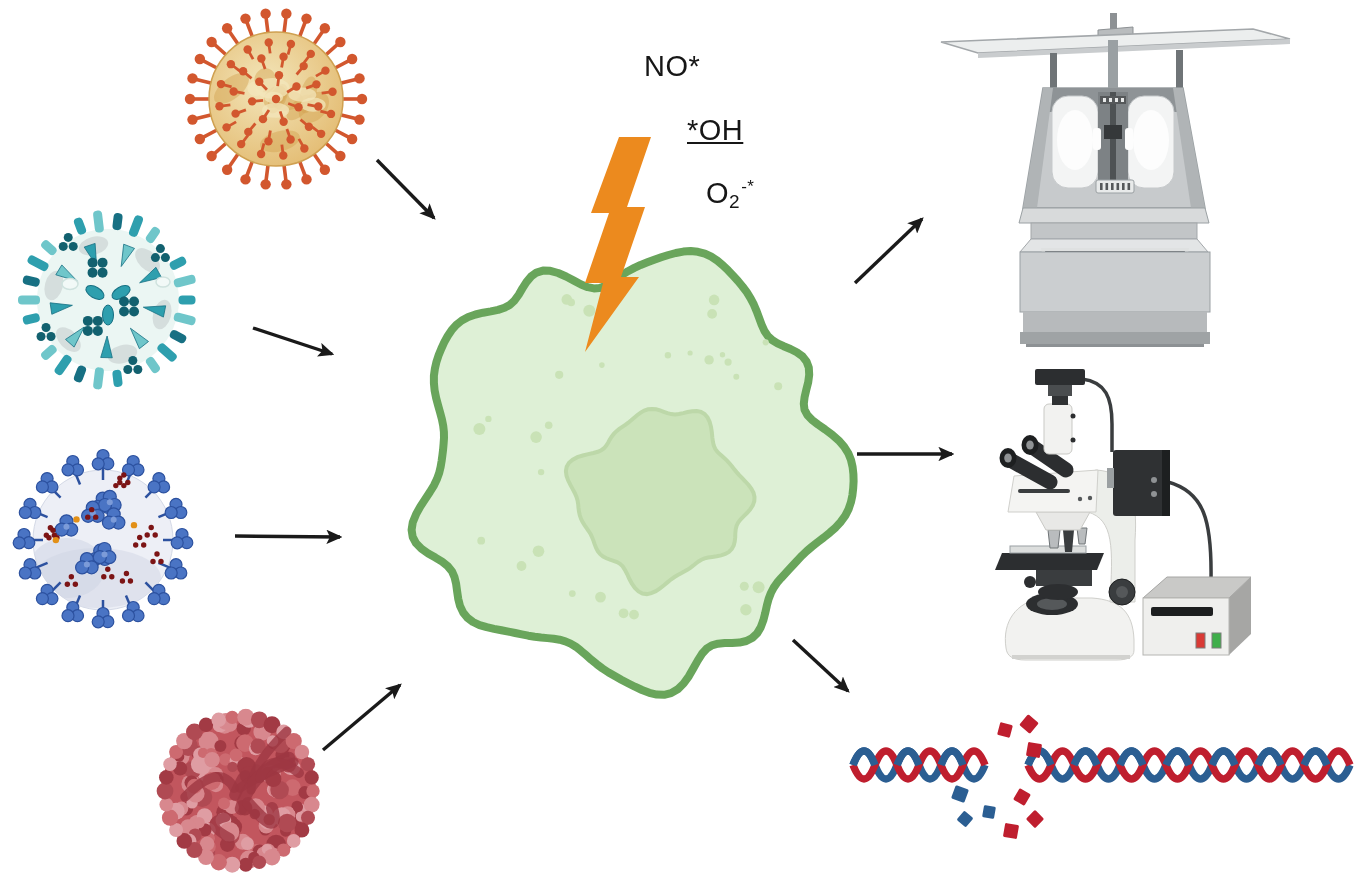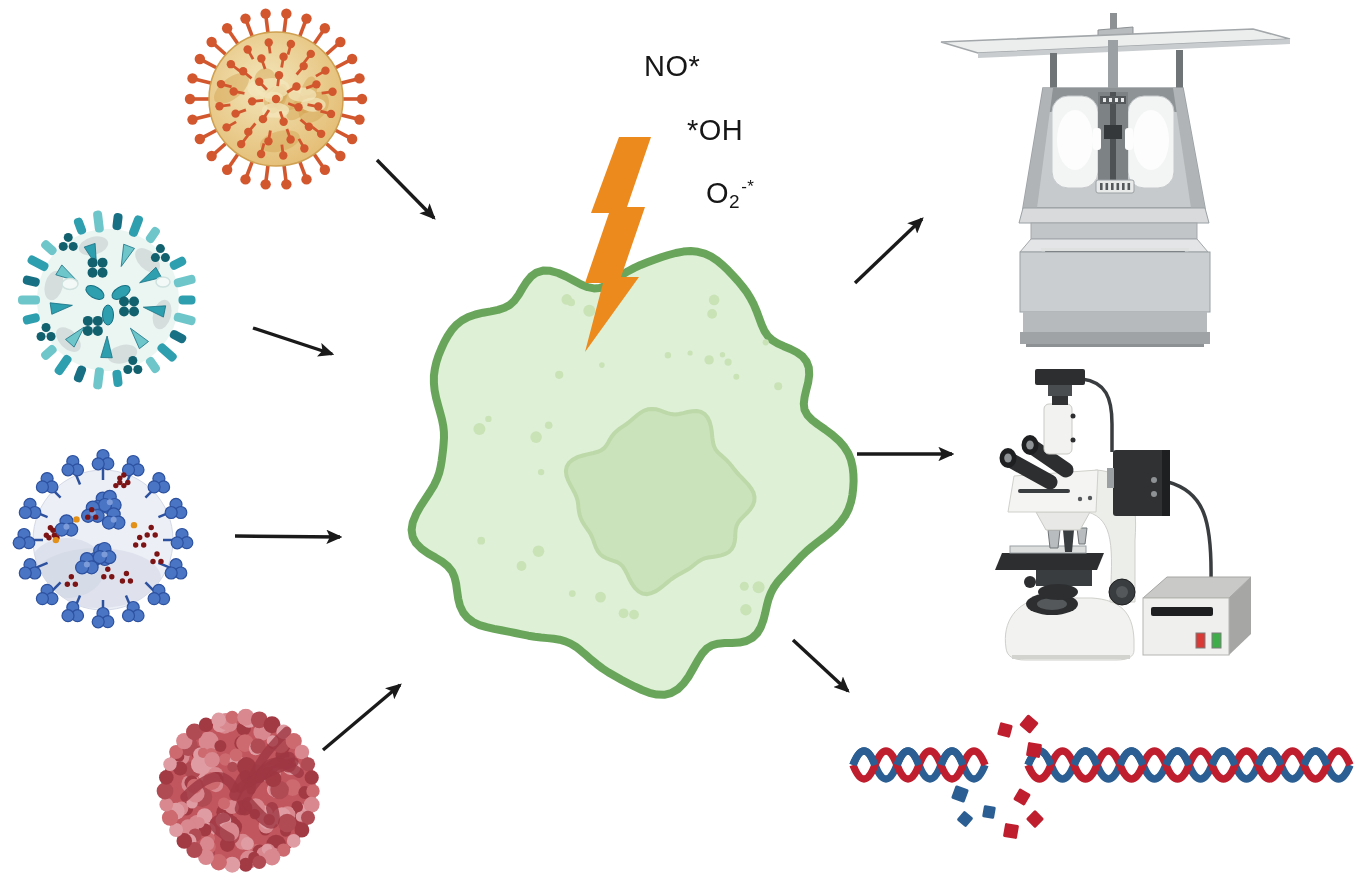--- a/index.html
+++ b/index.html
@@ -709,19 +709,19 @@
         <rect x="1004" y="824" width="14" height="14" rx="1.5" fill="#bf1e2e" transform="rotate(10 1011 831)"></rect>
         <rect x="953" y="787" width="14" height="14" rx="1.5" fill="#2b5e92" transform="rotate(20 960 794)"></rect>
         <rect x="959" y="813" width="12" height="12" rx="1.5" fill="#2b5e92" transform="rotate(40 965 819)"></rect>
         <rect x="983" y="806" width="12" height="12" rx="1.5" fill="#2b5e92" transform="rotate(10 989 812)"></rect>
       </g>
   </svg>
 
   <div class="label" style="left:644px;top:50px;">
     <span>NO*</span>
   </div>
-  <div class="label" style="left:687px;top:114px;">
+  <div class="label" style="left:687px;top:114px;text-decoration:underline;">
     <span>*OH</span>
   </div>
   <div class="label" style="left:706px;top:177px;text-align:right;">
     <span>O</span><sub>2</sub><sup>-*</sup>
   </div>
 </div>
 
 </body></html>

